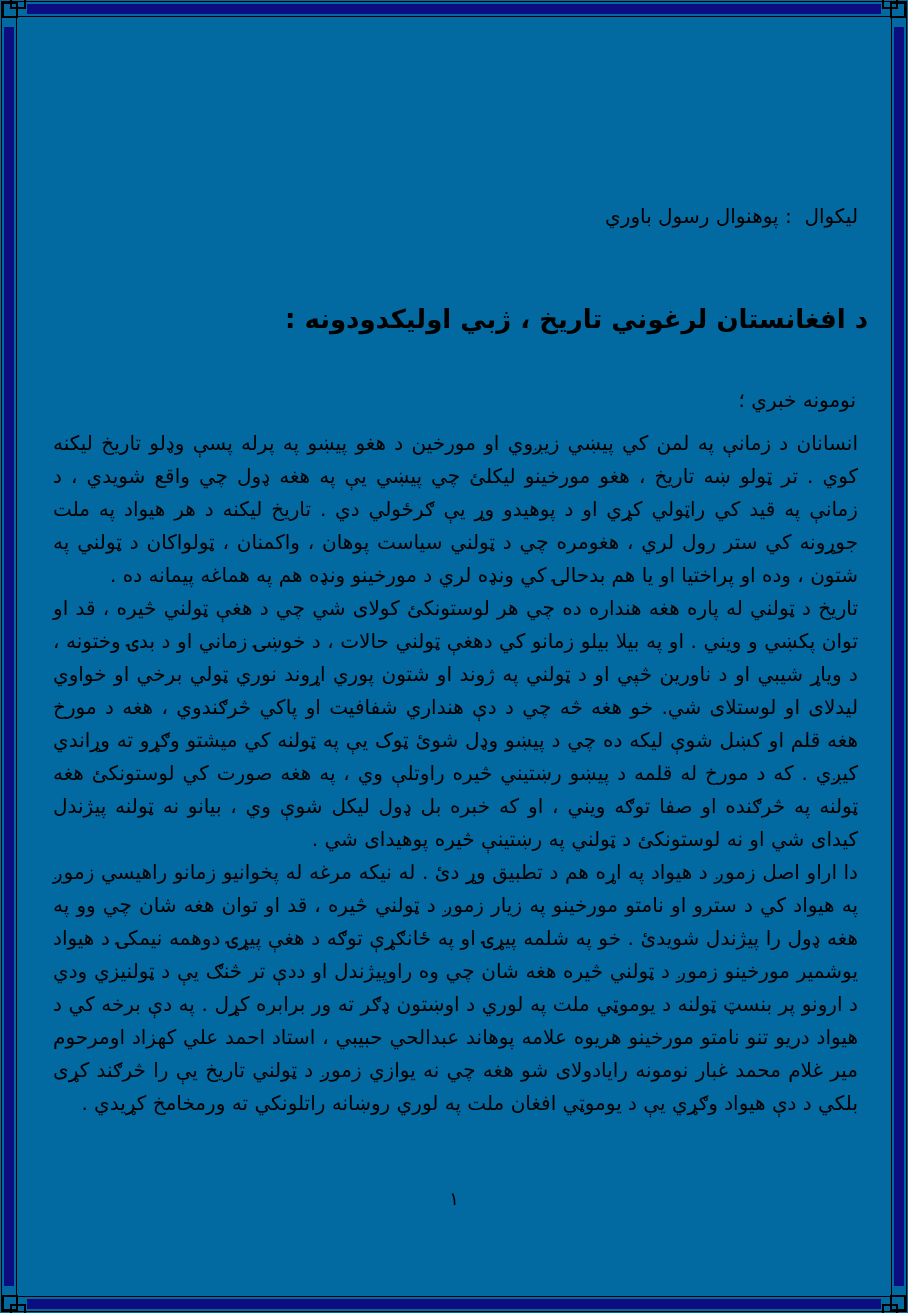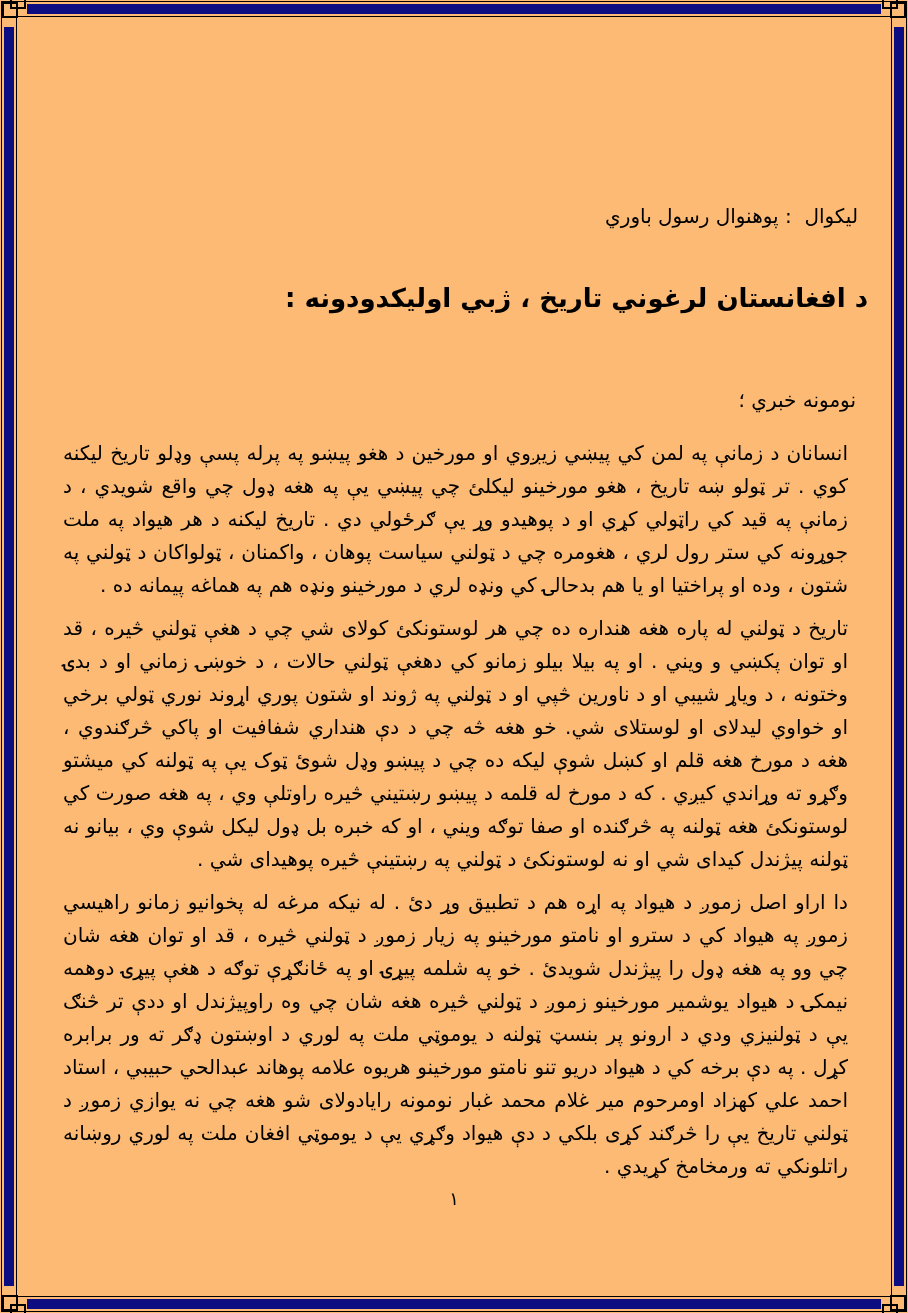--- a/index.html
+++ b/index.html
@@ -1,20 +1,20 @@
 <!DOCTYPE html>
 <html lang="ps" dir="rtl"><head>
 <meta charset="utf-8">
 <style>
   html, body { margin: 0; padding: 0; background: #ffffff; }
   .page {
     position: relative;
     width: 908px;
     height: 1313px;
-    background: #fdba74;
+    background: #0369a1;
     overflow: hidden;
     font-family: "DejaVu Sans", sans-serif;
     color: #000000;
     margin: 0 auto;
   }
   
   .frame-outer {
     position: absolute; inset: 1px;
     border: 1.5px solid #000;
     pointer-events: none;
@@ -40,35 +40,35 @@
   .corner-tr { top: 0; right: 0; transform: scaleX(-1); }
   .corner-bl { bottom: 0; left: 0; transform: scaleY(-1); }
   .corner-br { bottom: 0; right: 0; transform: scale(-1,-1); }
 
   
   .author-line {
     position: absolute; top: 204px; right: 50px;
     font-size: 20px; direction: rtl; white-space: pre-wrap;
   }
   .doc-title {
-    position: absolute; top: 283px; right: 40px;
+    position: absolute; top: 304px; right: 40px;
     font-size: 26px; font-weight: bold; direction: rtl;
     letter-spacing: 0.5px;
     margin-left: 31px;
   }
   .section-heading {
     position: absolute; top: 388px; right: 52px;
     font-size: 20px; direction: rtl;
   }
   .body-text {
     position: absolute; top: 427px; right: 50px; width: 805px;
     direction: rtl; text-align: justify;
     font-size: 20px; line-height: 33px;
   }
-  .body-text .para { margin: 10px; }
+  .body-text .para { margin: 0; }
   .page-number {
     position: absolute; top: 1188px; left: 0; right: 0;
     text-align: center; font-size: 18px;
   }
 </style>
 </head>
 <body>
 
 <div class="page" style="--navy: #0d0d82;">
 

